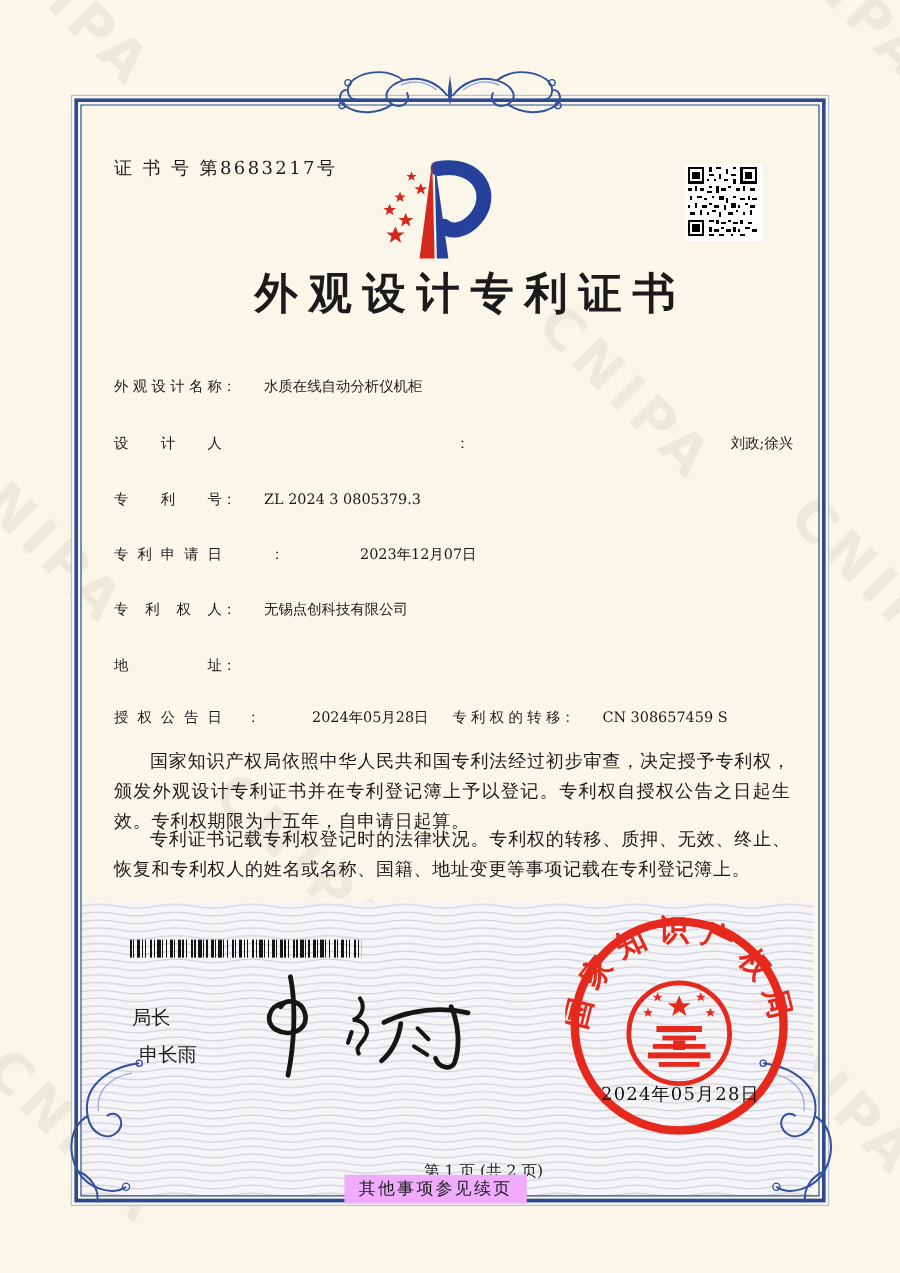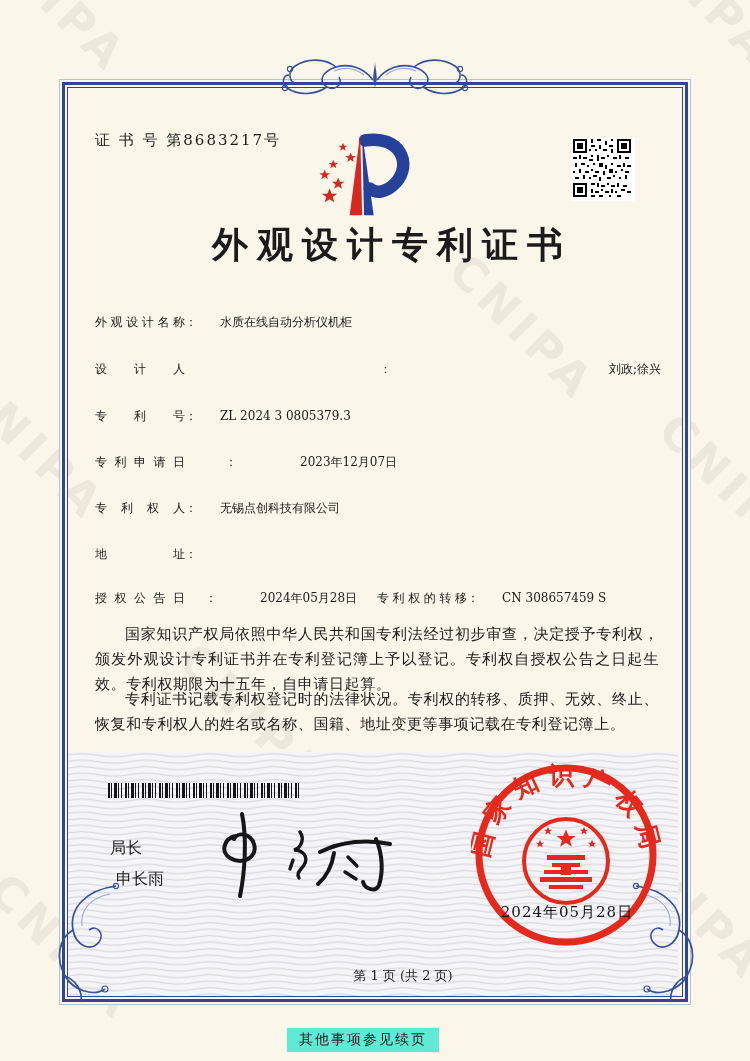--- a/index.html
+++ b/index.html
@@ -66,21 +66,21 @@
       #151515 13px 14px, transparent 14px 17px);
   }
   .sig{position:absolute; left:196px; top:796px; z-index:11;}
   .director-title{position:absolute; left:110px; top:838px; font-family:Liberation Serif, serif; font-size:16px; z-index:10;}
   .director-name{position:absolute; left:116px; top:869px; font-family:"DejaVu Sans","Liberation Sans",sans-serif; font-size:16px; z-index:10;}
   .seal{position:absolute; left:471px; top:760px; z-index:10;}
   .seal-date{position:absolute; left:472px; top:903px; width:190px; text-align:center; font-size:15px; color:#111; letter-spacing:1px; z-index:12;}
   
   .page-num{position:absolute; left:0; top:967px; width:750px; text-align:center; font-size:13px; z-index:10;margin-left:28px;}
   .note{
-    position:absolute; left:287px; top:1028px; background:#5eead4; padding:3px 12px;
+    position:absolute; left:287px; top:979px; background:#f0abfc; padding:3px 12px;
     font-size:14px; letter-spacing:2px; z-index:10;
   }
 </style>
 </head>
 <body>
 
 <div class="page">
 
   <span class="wm w1">CNIPA</span>
   <span class="wm w2">CNIPA</span>

